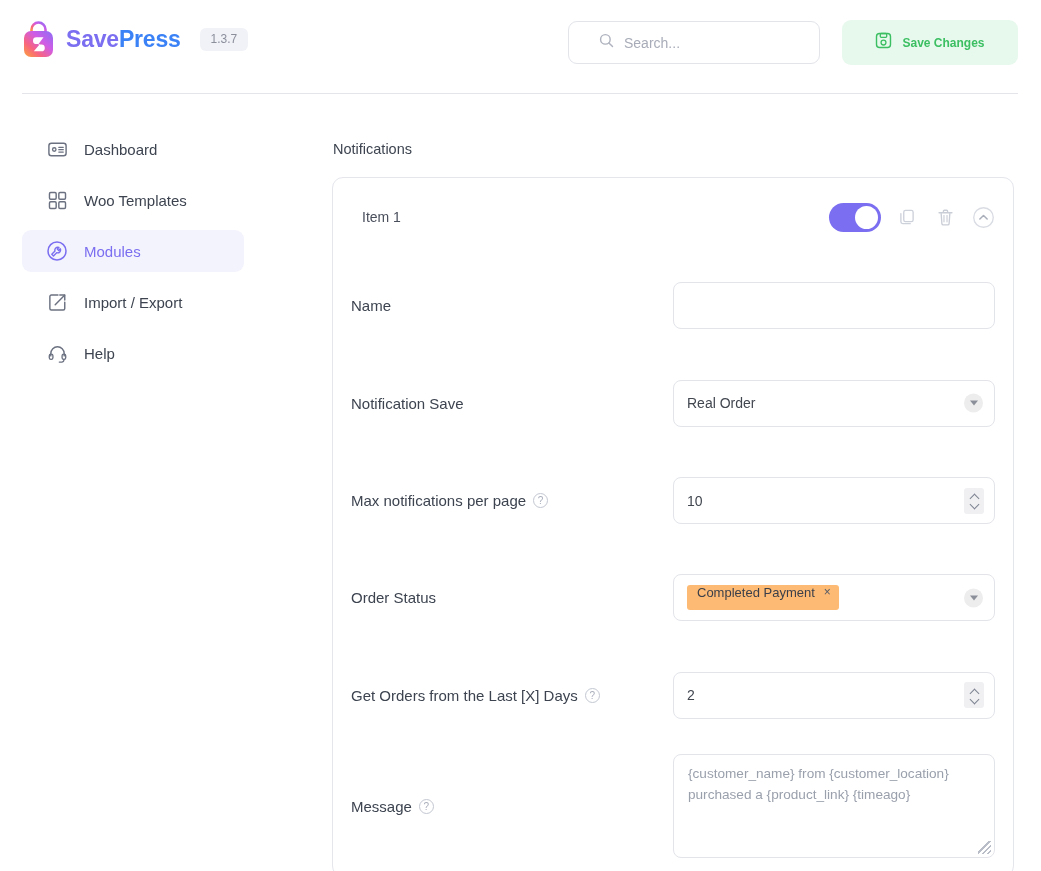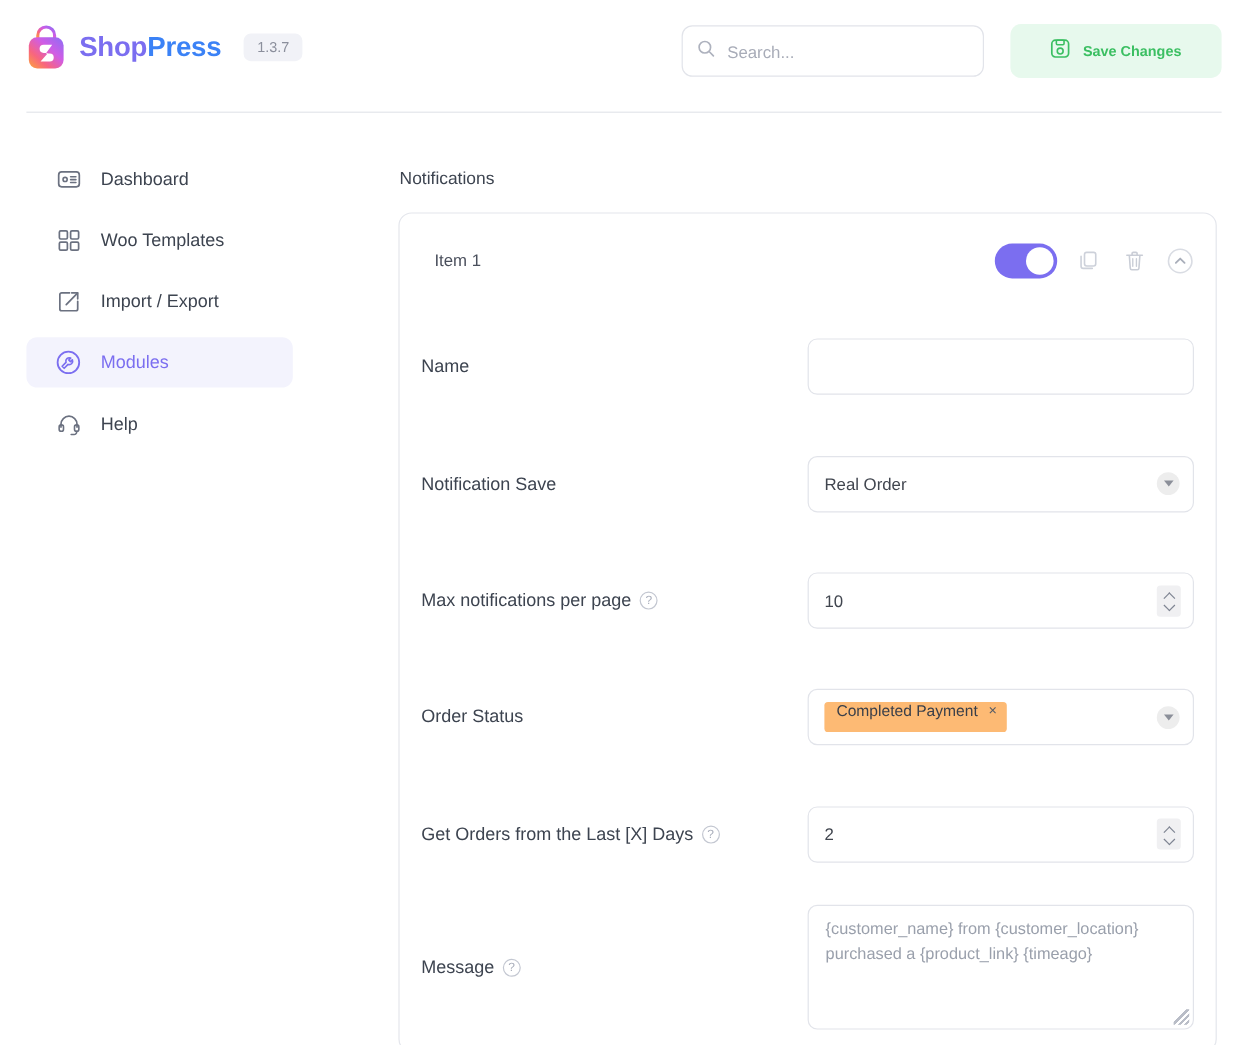--- a/index.html
+++ b/index.html
@@ -35,21 +35,21 @@
     background: #f1f2f7; color: #8b8f9c;
     font-size: 12px; border-radius: 6px;
     padding: 5px 11px 6px; line-height: 1;
     display: inline-block;
   }
   .search-box {
     position: absolute; left: 568px; top: 21px;
     width: 252px; height: 43px;
     border: 1px solid #e2e4ea; border-radius: 9px;
     background: #fff; display: flex; align-items: center;
-    padding: 0 12px; gap: 10px;
+    padding: 0 30px; gap: 10px;
   }
   .search-box .ph { color: #a8acb8; font-size: 14px; }
   .save-btn {
     position: absolute; left: 842px; top: 20px;
     width: 176px; height: 45px;
     background: #e7f9ed; border: none; border-radius: 9px;
     display: flex; align-items: center; justify-content: center; gap: 10px;
     cursor: pointer;
   }
   .save-btn .lbl { color: #3bbf62; font-size: 12px; font-weight: bold; }
@@ -188,21 +188,21 @@
             <stop offset="62%" stop-color="#cf5ce6"></stop>
             <stop offset="100%" stop-color="#8b6ef5"></stop>
           </linearGradient>
         </defs>
         <path d="M9.5 12 V9.5 a7 7 0 0 1 14 0 V12" fill="none" stroke="url(#bagGrad)" stroke-width="2.6" stroke-linecap="round"></path>
         <rect x="2" y="11" width="29" height="26" rx="7" fill="url(#bagGrad)"></rect>
         <path d="M21.5 17.3 h-7.1 a3.4 3.4 0 0 0 0 6.8 h3.6 l-6.2 7.2 h7.6 a3.4 3.4 0 0 0 0-6.8 h-3.2 z" fill="#ffffff"></path>
       </svg>
     </div>
     <div class="brand-text">
-      <span class="brand-shop">Shop</span><span class="brand-press">Press</span>
+      <span class="brand-shop">Save</span><span class="brand-press">Press</span>
     </div>
     <span class="version-badge">1.3.7</span>
   </div>
 
   <div class="search-box">
     <span>
       <svg width="15" height="15" viewBox="0 0 16 16">
         <circle cx="6.8" cy="6.8" r="5.1" fill="none" stroke="#aeb2be" stroke-width="1.5"></circle>
         <line x1="10.6" y1="10.6" x2="14.4" y2="14.4" stroke="#aeb2be" stroke-width="1.5" stroke-linecap="round"></line>
       </svg>
@@ -244,39 +244,39 @@
       <svg width="21" height="21" viewBox="0 0 22 22">
         <rect x="2.6" y="2.6" width="7" height="7" rx="1.2" fill="none" stroke="#6b7180" stroke-width="1.5"></rect>
         <rect x="12.4" y="2.6" width="7" height="7" rx="1.2" fill="none" stroke="#6b7180" stroke-width="1.5"></rect>
         <rect x="2.6" y="12.4" width="7" height="7" rx="1.2" fill="none" stroke="#6b7180" stroke-width="1.5"></rect>
         <rect x="12.4" y="12.4" width="7" height="7" rx="1.2" fill="none" stroke="#6b7180" stroke-width="1.5"></rect>
       </svg>
     </span>
     <span class="nav-label">Woo Templates</span>
   </div>
 
+  <div class="nav-item active">
+    <span class="nav-ico">
+      <svg width="22" height="22" viewBox="0 0 22 22">
+        <circle cx="11" cy="11" r="9" fill="none" stroke="#7b6ef0" stroke-width="1.5"></circle>
+        <path d="M12.9 7.4a2.9 2.9 0 0 0-3.9 3.6l-3.2 3.2 1.7 1.7 3.2-3.2a2.9 2.9 0 0 0 3.6-3.9l-1.6 1.6-1.4-1.4z" fill="none" stroke="#7b6ef0" stroke-width="1.4" stroke-linejoin="round"></path>
+      </svg>
+    </span>
+    <span class="nav-label">Modules</span>
+  </div>
+
   <div class="nav-item">
     <span class="nav-ico">
       <svg width="21" height="21" viewBox="0 0 22 22">
         <path d="M11.5 3.2H4.6a1.6 1.6 0 0 0-1.6 1.6v12.4a1.6 1.6 0 0 0 1.6 1.6h12.4a1.6 1.6 0 0 0 1.6-1.6v-6.6" fill="none" stroke="#6b7180" stroke-width="1.5" stroke-linecap="round"></path>
         <path d="M8.6 13.4 18.4 3.4" fill="none" stroke="#6b7180" stroke-width="1.5" stroke-linecap="round"></path>
         <path d="M13.4 3.2h5.2v5.2" fill="none" stroke="#6b7180" stroke-width="1.5" stroke-linecap="round" stroke-linejoin="round"></path>
       </svg>
     </span>
     <span class="nav-label">Import / Export</span>
-  </div>
-
-  <div class="nav-item active">
-    <span class="nav-ico">
-      <svg width="22" height="22" viewBox="0 0 22 22">
-        <circle cx="11" cy="11" r="9" fill="none" stroke="#7b6ef0" stroke-width="1.5"></circle>
-        <path d="M12.9 7.4a2.9 2.9 0 0 0-3.9 3.6l-3.2 3.2 1.7 1.7 3.2-3.2a2.9 2.9 0 0 0 3.6-3.9l-1.6 1.6-1.4-1.4z" fill="none" stroke="#7b6ef0" stroke-width="1.4" stroke-linejoin="round"></path>
-      </svg>
-    </span>
-    <span class="nav-label">Modules</span>
   </div>
 
   <div class="nav-item">
     <span class="nav-ico">
       <svg width="21" height="21" viewBox="0 0 22 22">
         <path d="M4 13.5V11a7 7 0 0 1 14 0v2.5" fill="none" stroke="#6b7180" stroke-width="1.5" stroke-linecap="round"></path>
         <rect x="2.4" y="11.6" width="3.8" height="5.6" rx="1.8" fill="none" stroke="#6b7180" stroke-width="1.4"></rect>
         <rect x="15.8" y="11.6" width="3.8" height="5.6" rx="1.8" fill="none" stroke="#6b7180" stroke-width="1.4"></rect>
         <path d="M17.7 17.2v.6a2.2 2.2 0 0 1-2.2 2.2h-2.6" fill="none" stroke="#6b7180" stroke-width="1.4" stroke-linecap="round"></path>
       </svg>

